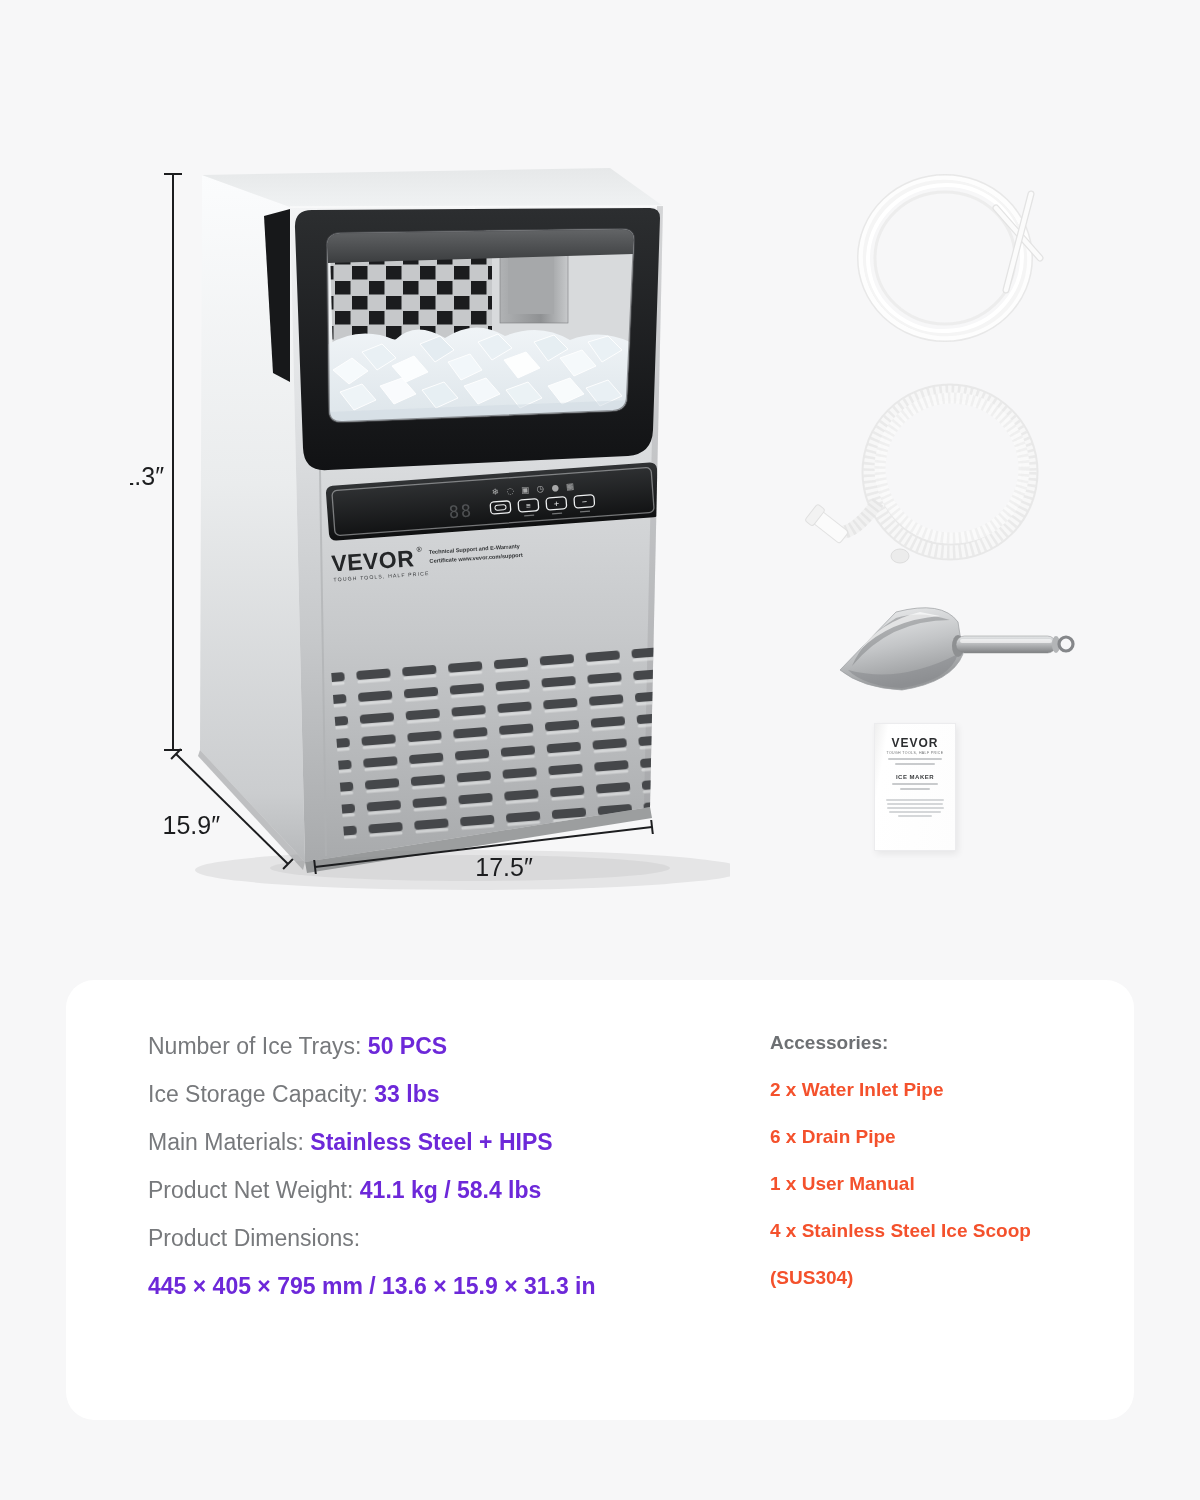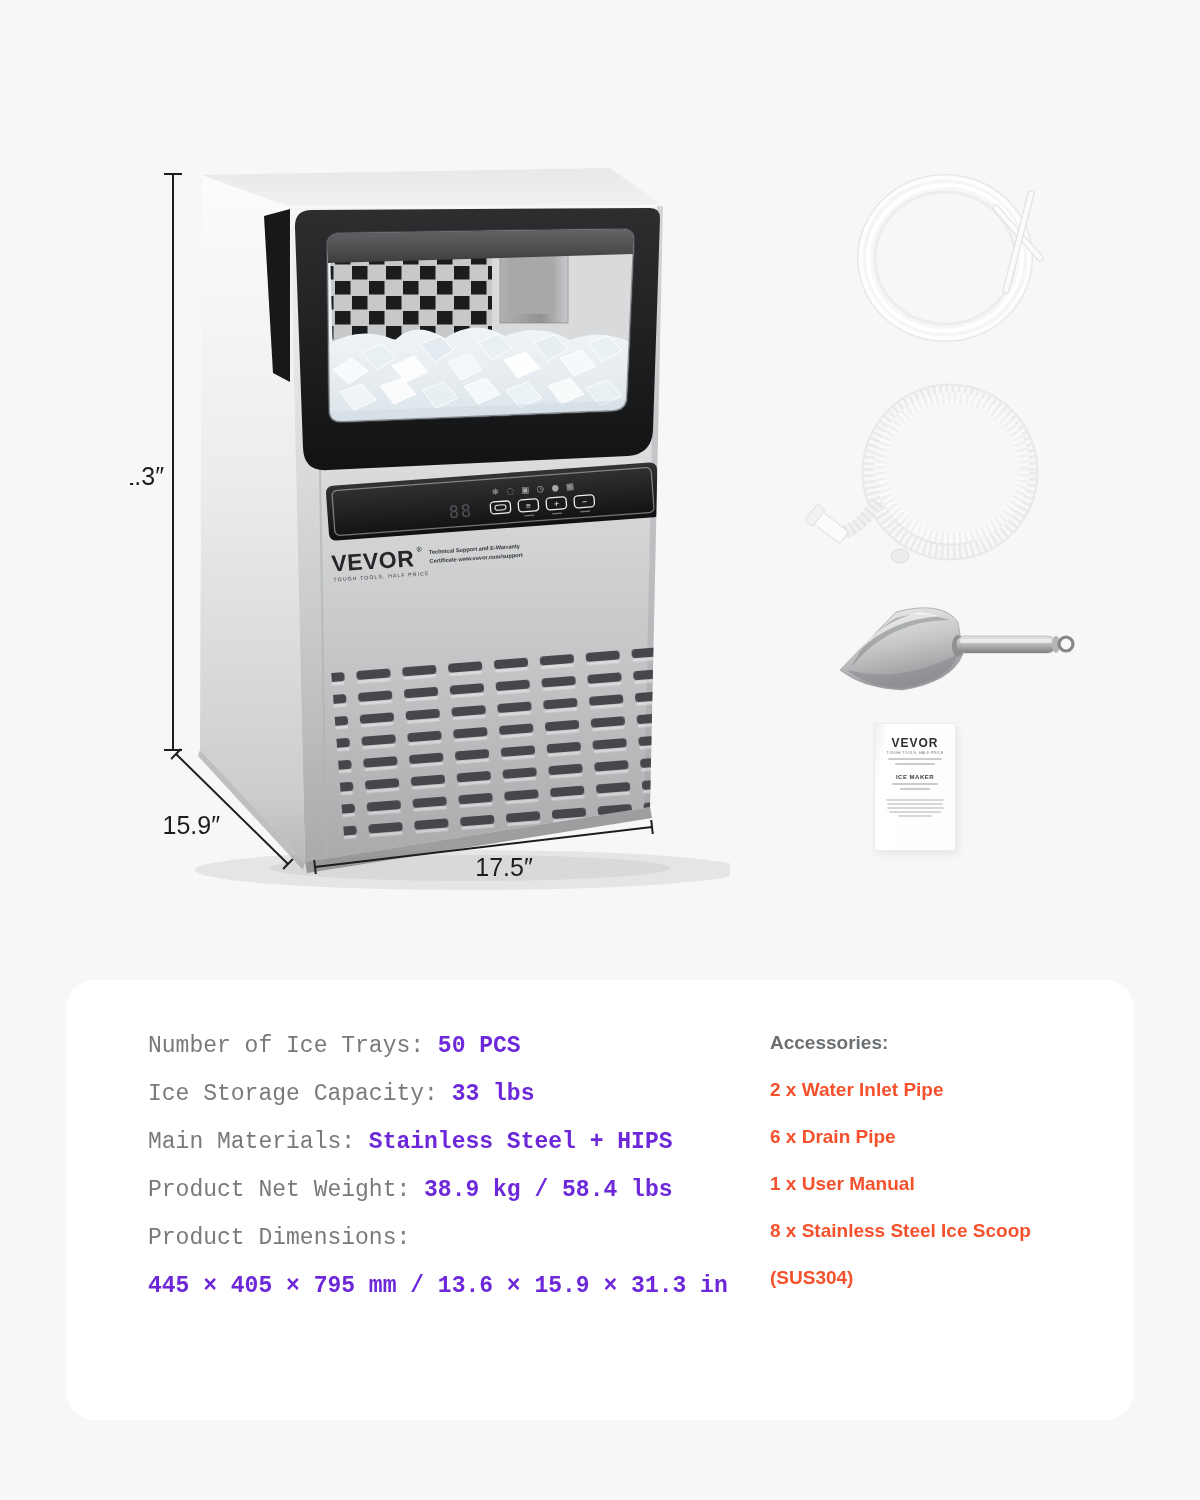--- a/index.html
+++ b/index.html
@@ -4,21 +4,21 @@
 <style>
   html,body{margin:0;padding:0;}
   .page{position:relative;width:1200px;height:1500px;background:#f7f7f8;overflow:hidden;
         font-family:"Liberation Sans",sans-serif;}
   .abs{position:absolute;}
 
   
   .spec-card{position:absolute;left:66px;top:980px;width:1068px;height:440px;
              background:#ffffff;border-radius:28px;}
   .col-specs{position:absolute;left:82px;top:42px;}
-  .spec-row{height:48px;display:flex;align-items:center;font-size:23px;white-space:pre;font-family:Liberation Mono, monospace;}
+  .spec-row{height:48px;display:flex;align-items:center;font-size:23px;white-space:pre;}
   .spec-label{color:#77797c;}
   .spec-value{color:#6d28d9;font-weight:bold;}
   .col-acc{position:absolute;left:704px;top:39px;}
   .acc-row{height:47px;display:flex;align-items:center;font-size:19px;white-space:pre;}
   .acc-header{color:#6d7073;font-weight:bold;}
   .acc-item{color:#f4512c;font-weight:bold;}
 
   
   .manual{position:absolute;left:874px;top:723px;width:82px;height:128px;
           background:linear-gradient(100deg,#efefef 0%,#ffffff 14%,#fdfdfd 100%);
@@ -278,32 +278,32 @@
       <div class="spec-row">
         <span class="spec-label">Number of Ice Trays: </span><span class="spec-value">50 PCS</span>
       </div>
       <div class="spec-row">
         <span class="spec-label">Ice Storage Capacity: </span><span class="spec-value">33 lbs</span>
       </div>
       <div class="spec-row">
         <span class="spec-label">Main Materials: </span><span class="spec-value">Stainless Steel + HIPS</span>
       </div>
       <div class="spec-row">
-        <span class="spec-label">Product Net Weight: </span><span class="spec-value">38.9 kg / 58.4 lbs</span>
+        <span class="spec-label">Product Net Weight: </span><span class="spec-value">41.1 kg / 58.4 lbs</span>
       </div>
       <div class="spec-row">
         <span class="spec-label">Product Dimensions:</span><span class="spec-value"></span>
       </div>
       <div class="spec-row">
         <span class="spec-label"></span><span class="spec-value">445 × 405 × 795 mm / 13.6 × 15.9 × 31.3 in</span>
       </div>
     </div>
     <div class="col-acc">
       <div class="acc-row acc-header">Accessories:</div>
       <div class="acc-row acc-item">2 x Water Inlet Pipe</div>
       <div class="acc-row acc-item">6 x Drain Pipe</div>
       <div class="acc-row acc-item">1 x User Manual</div>
-      <div class="acc-row acc-item">8 x Stainless Steel Ice Scoop</div>
+      <div class="acc-row acc-item">4 x Stainless Steel Ice Scoop</div>
       <div class="acc-row acc-item">(SUS304)</div>
     </div>
   </div>
 
 </div>
 
 </body></html>

